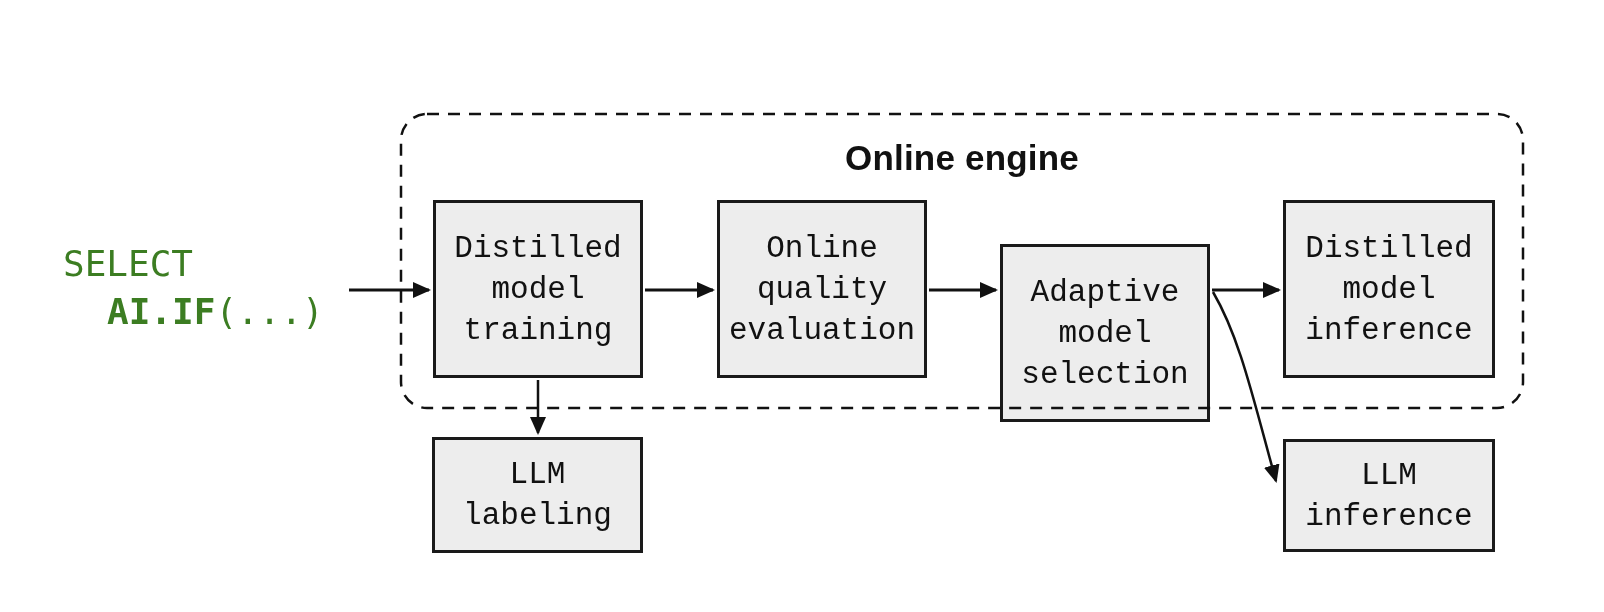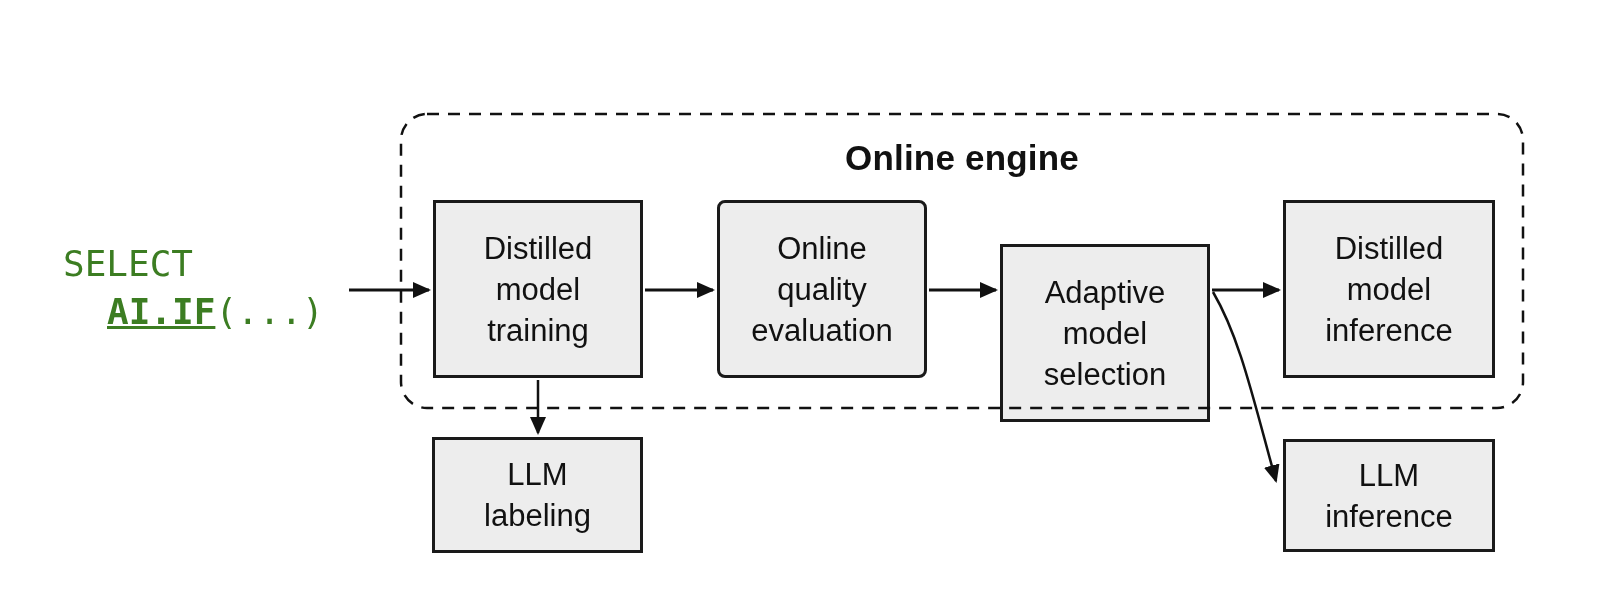--- a/index.html
+++ b/index.html
@@ -20,41 +20,42 @@
   }
   
   .code{
     position:absolute;left:63px;top:240px;
     font-family:"DejaVu Sans Mono", monospace;
     font-size:36px;line-height:48px;
     color:var(--green);
     white-space:nowrap;
   }
   .code .line2{padding-left:44px;}
-  .code .kwbold{font-weight:bold;text-decoration:underline;}
+  .code .kwbold{font-weight:bold;}
   
   .qe-title{
     position:absolute;left:401px;top:138px;width:1122px;
     text-align:center;
     font-size:35px;font-weight:bold;
     letter-spacing:0.2px;
   }
   
   .node{
     position:absolute;
     background:var(--box-fill);
     border:3px solid var(--box-border);
     box-sizing:border-box;
     display:flex;align-items:center;justify-content:center;
     text-align:center;
     font-size:31px;line-height:41px;
     white-space:pre-line;
+    font-family:Liberation Mono, monospace;
   }
   .n-training{left:433px;top:200px;width:210px;height:178px;}
-  .n-evaluation{left:717px;top:200px;width:210px;height:178px;border-radius:8px;}
+  .n-evaluation{left:717px;top:200px;width:210px;height:178px;}
   .n-selection{left:1000px;top:200px;width:210px;height:178px;margin-top:44px;}
   .n-inference{left:1283px;top:200px;width:212px;height:178px;}
   .n-llm-labeling{left:432px;top:437px;width:211px;height:116px;}
   .n-llm-inference{left:1283px;top:439px;width:212px;height:113px;}
   
   #overlay{
     position:absolute;left:0;top:0;width:1604px;height:612px;
     pointer-events:none;
   }
 </style>

